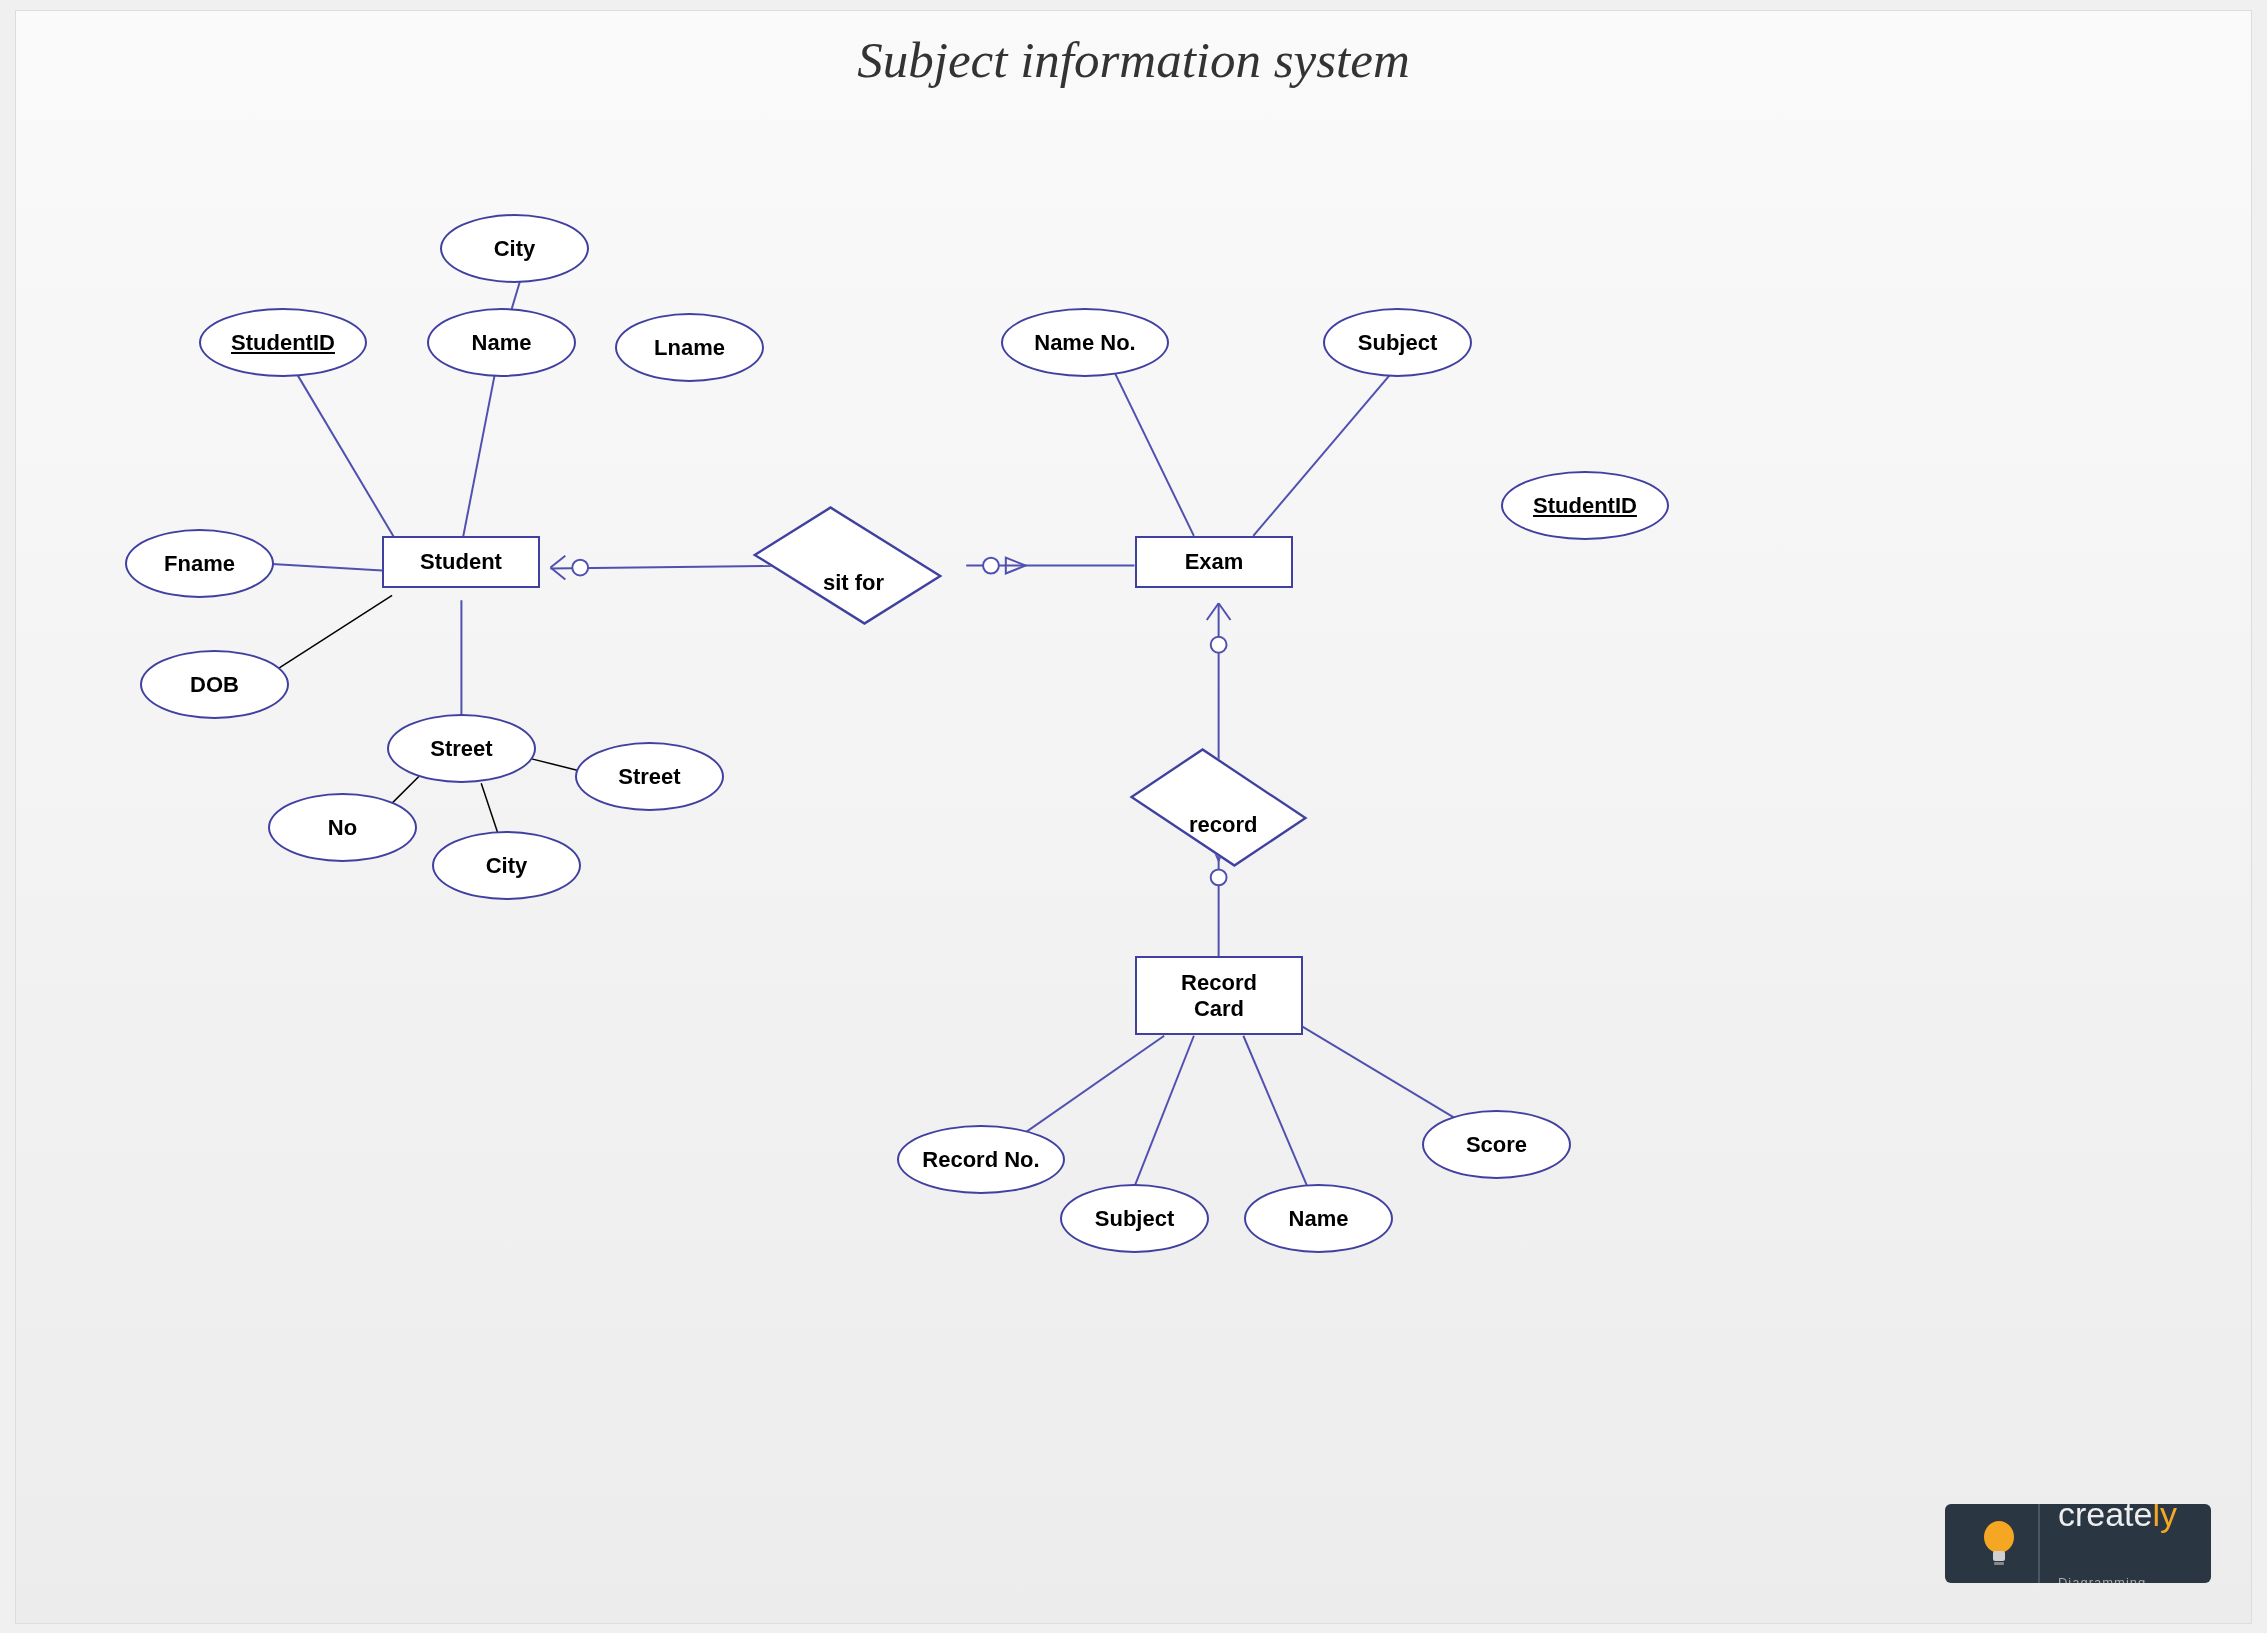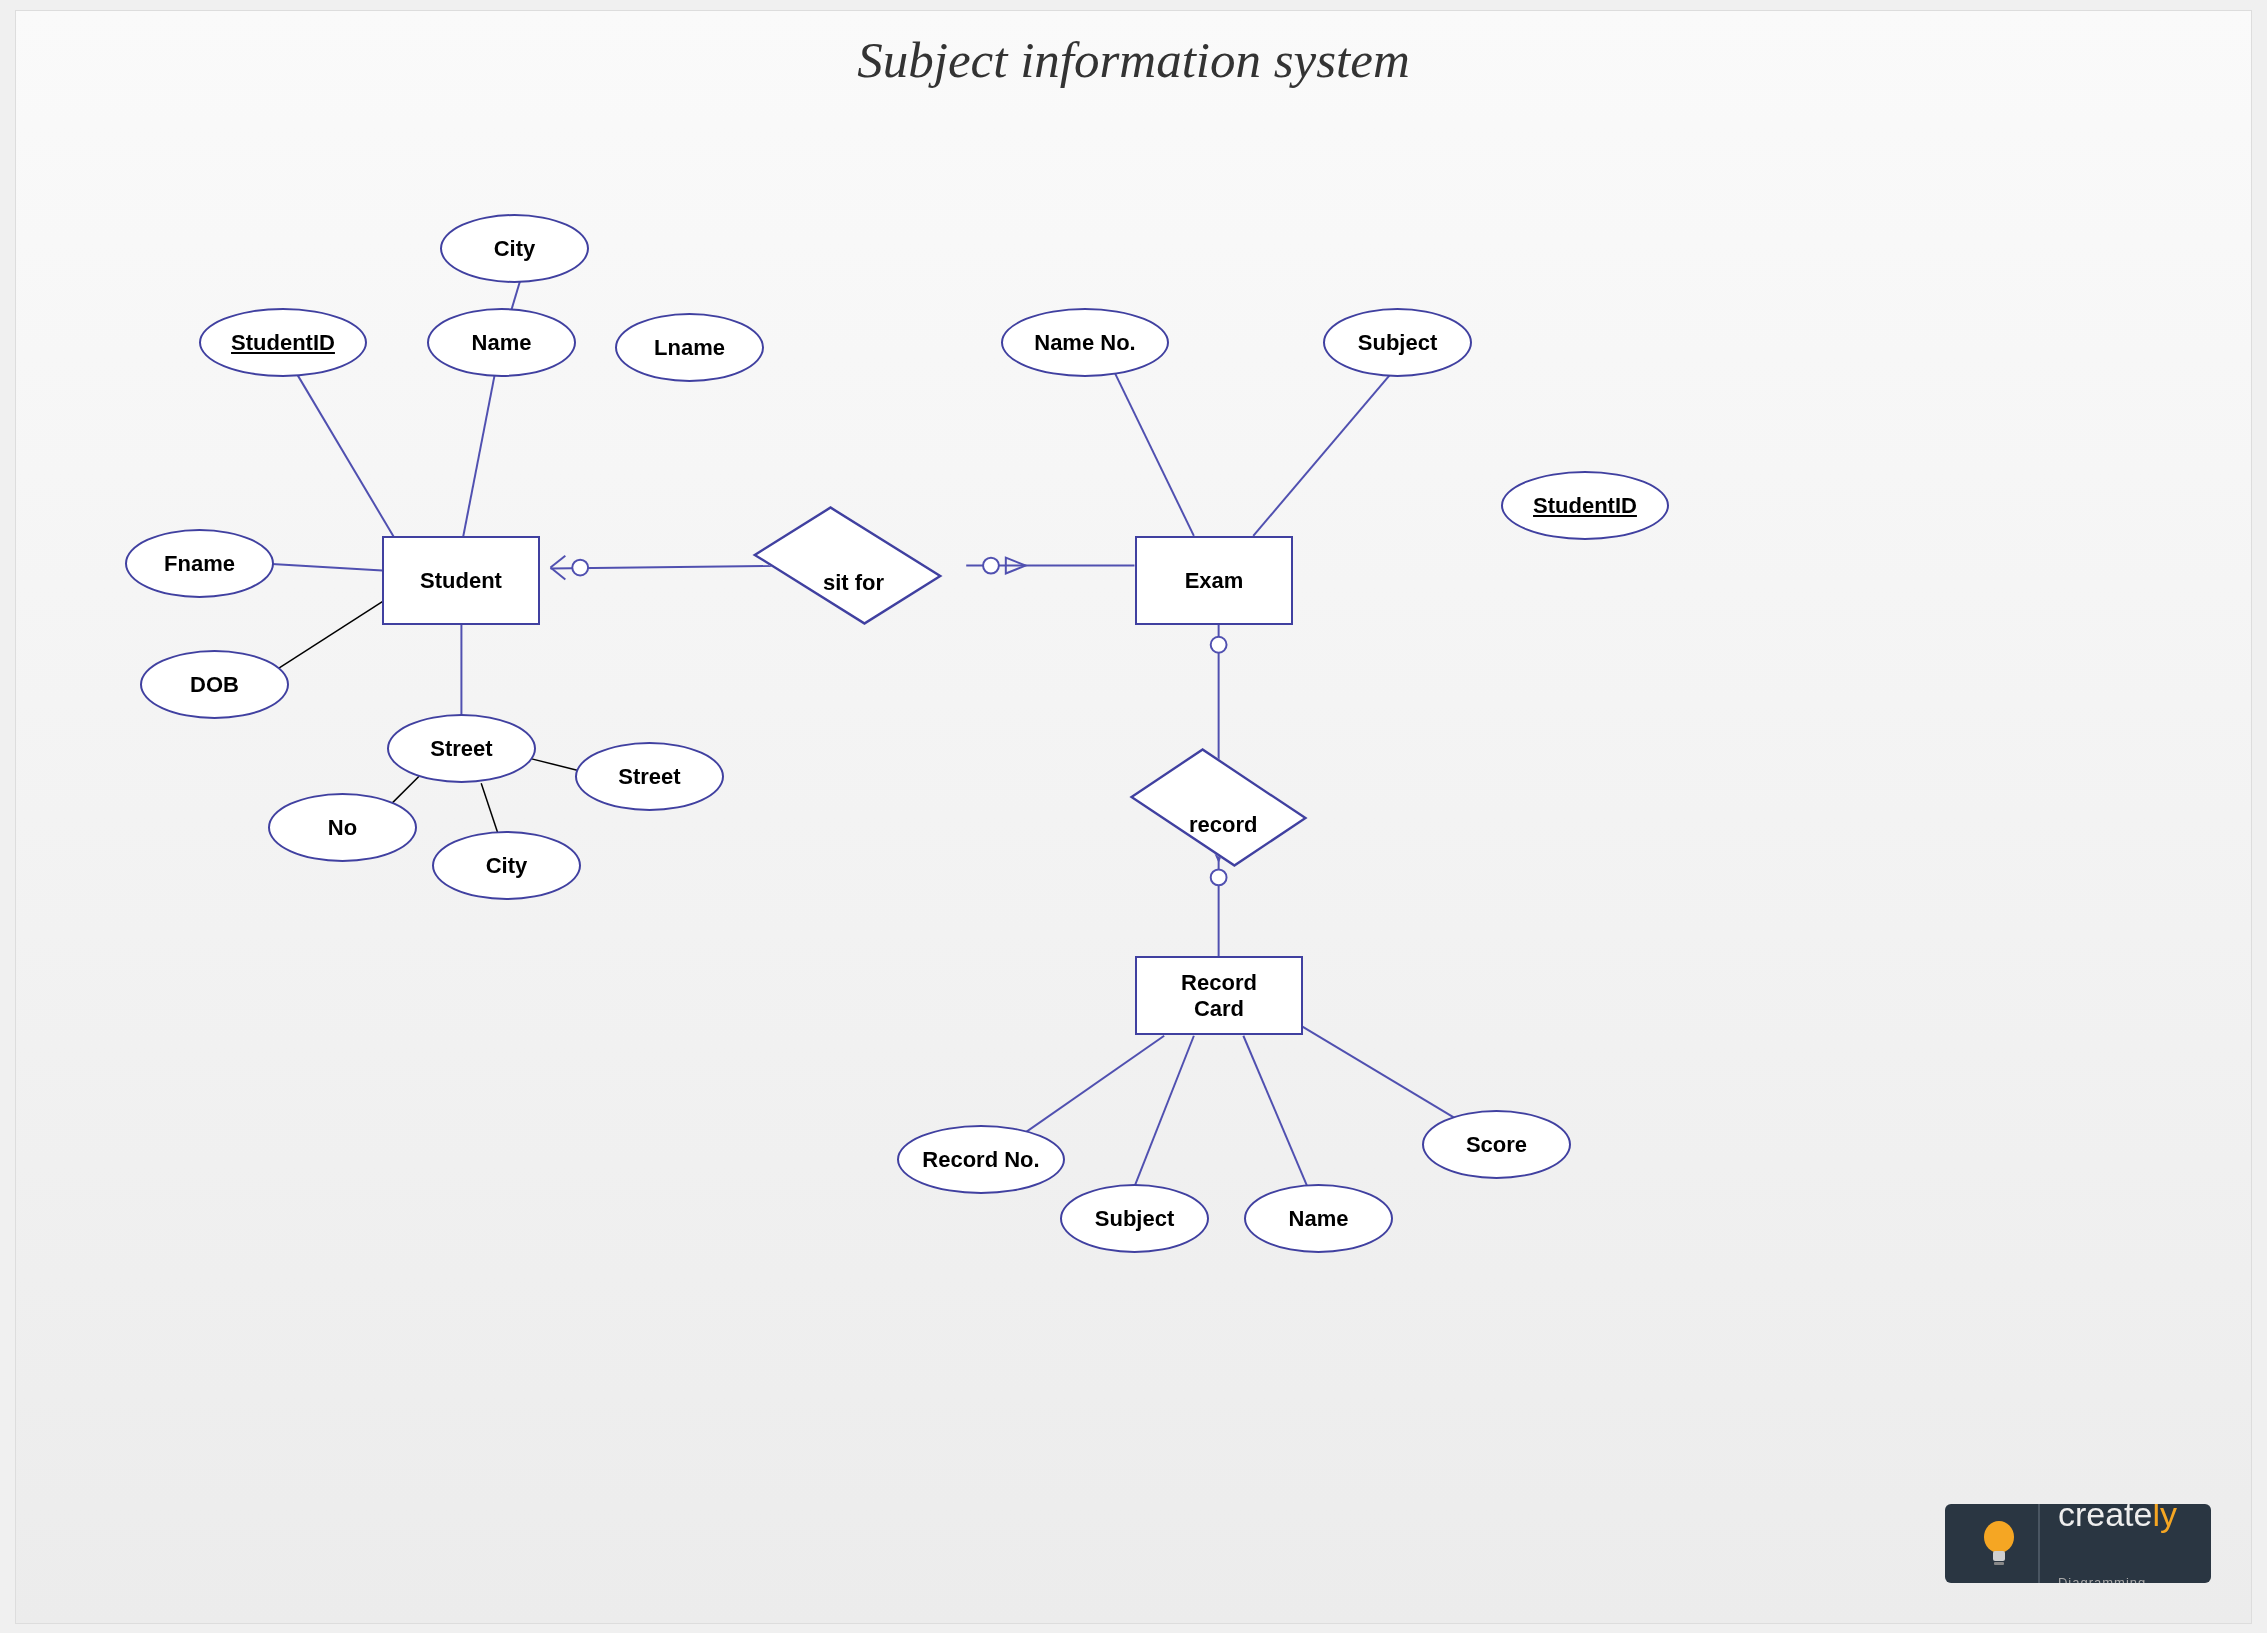--- a/index.html
+++ b/index.html
@@ -36,21 +36,21 @@
       justify-content: center;
       text-align: center;
       font-size: 22px;
       font-weight: 600;
       color: #000;
     }
     .entity {
       background: #fff;
       border: 2px solid #4040a0;
       width: 158px;
-      height: 89px;
+      height: 52px;
     }
     .entity-wide {
       width: 168px;
       height: 79px;
     }
     .attr {
       background: #fff;
       border: 2px solid #4040a0;
       border-radius: 50%;
       width: 149px;

